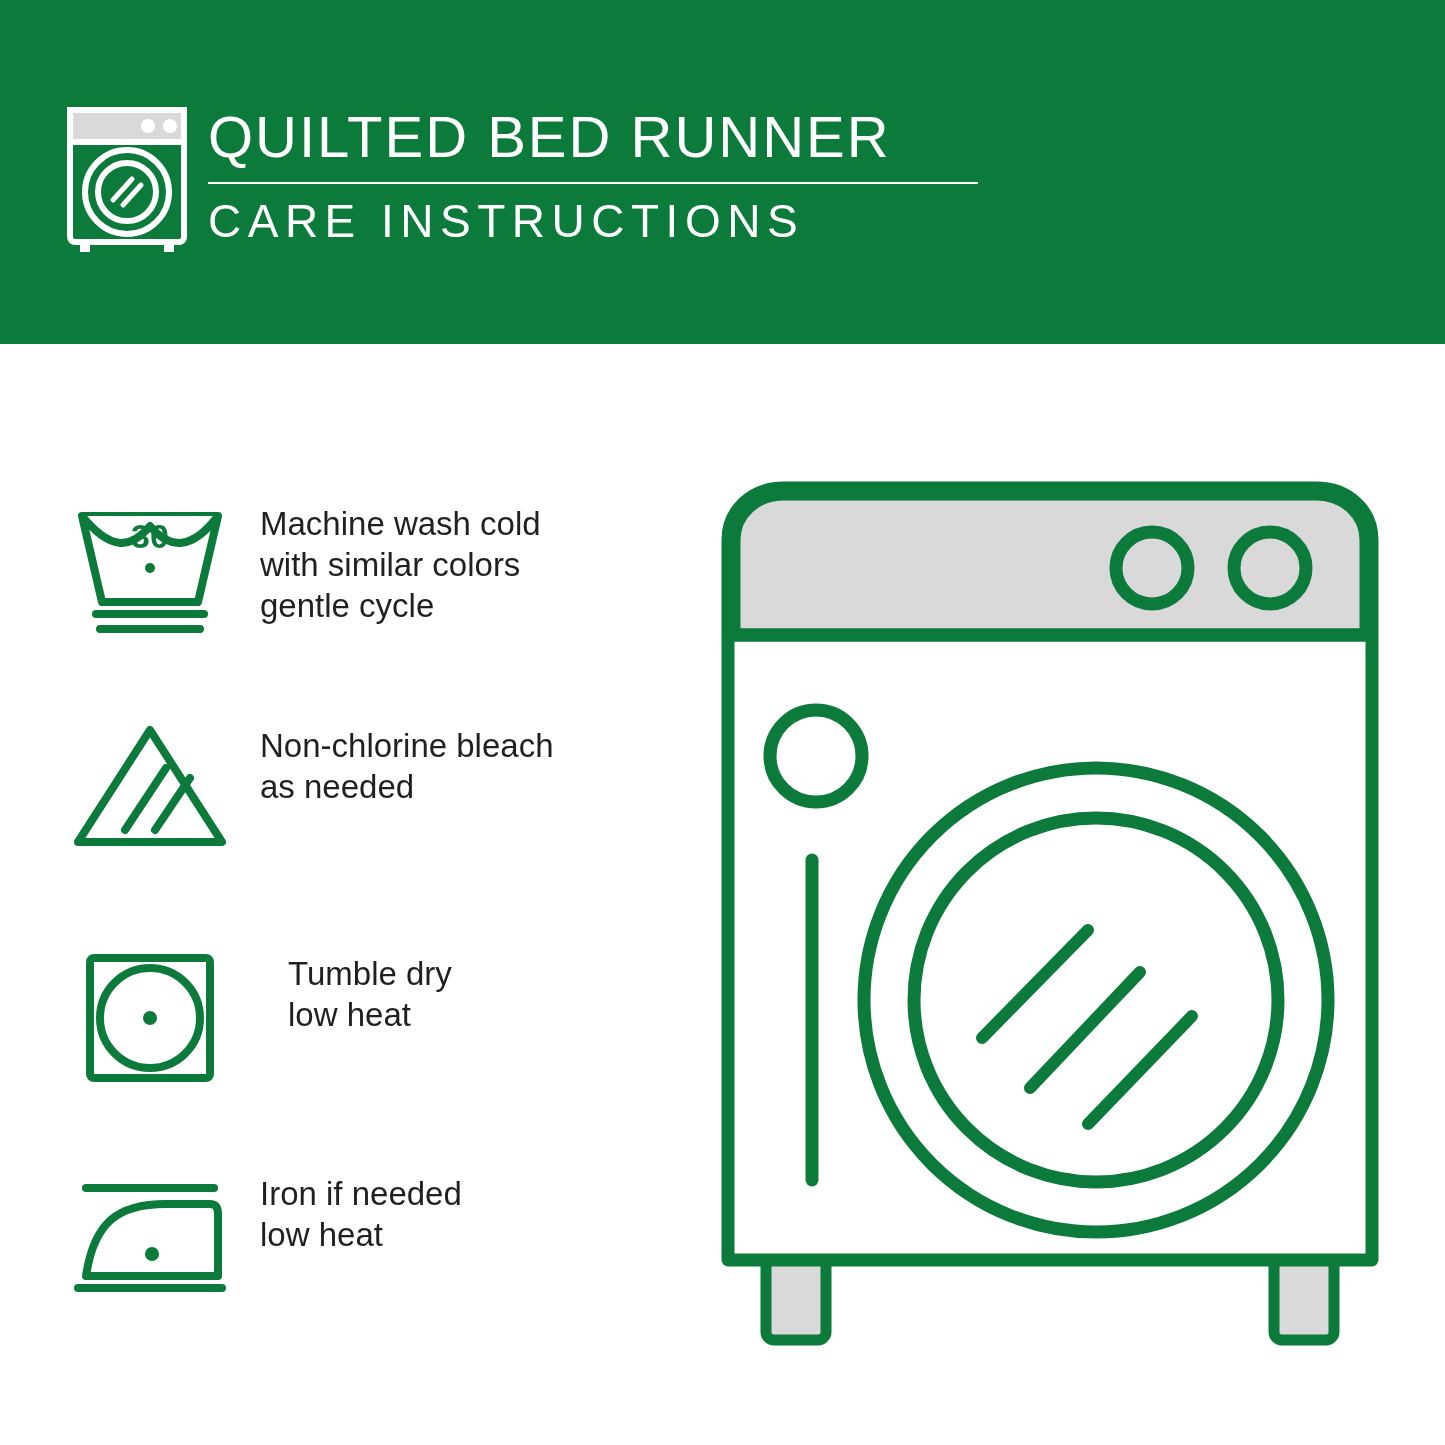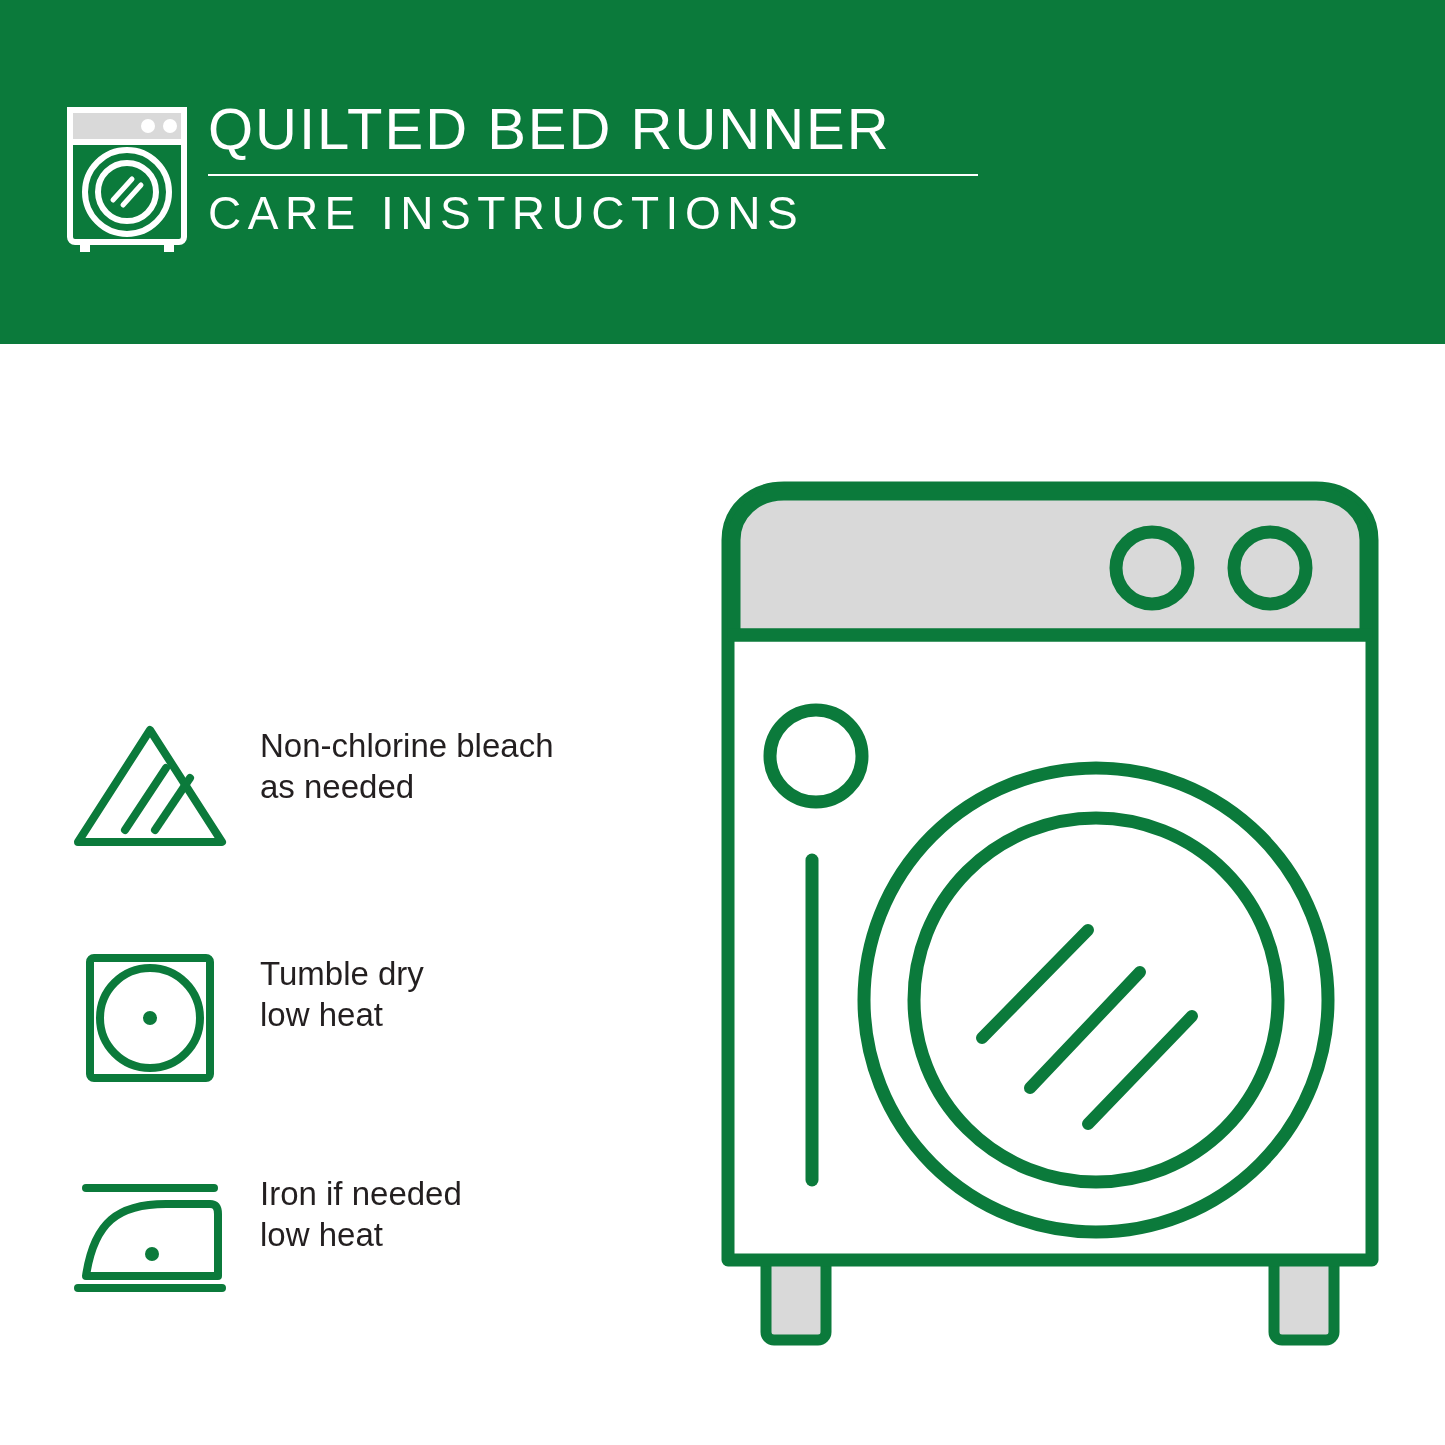--- a/index.html
+++ b/index.html
@@ -43,20 +43,21 @@
     top: 100px;
     width: 800px;
   }
   .title-main {
     color: #ffffff;
     font-size: 58px;
     letter-spacing: 2.0px;
     line-height: 1.0;
     font-weight: 400;
     white-space: nowrap;
+    margin-top: 8px;
   }
   .title-rule {
     width: 770px;
     height: 2px;
     background: #ffffff;
     margin: 16px 0 14px 0;
   }
   .title-sub {
     color: #ffffff;
     font-size: 46px;
@@ -90,21 +91,21 @@
   .care-row .txt {
     margin-left: 30px;
     color: #231f20;
     font-size: 33px;
     line-height: 1.24;
     padding-top: 10px;
     white-space: pre-line;
   }
   #row-wash  { top: 150px; }
   #row-bleach{ top: 372px; }
-  #row-dry   { top: 600px; }
+  #row-dry   { top: 600px; gap: 28px; }
   #row-iron  { top: 820px; }
 
   
   .machine {
     position: absolute;
     left: 700px;
     top: 460px;
     width: 700px;
     height: 900px;
   }
@@ -141,20 +142,35 @@
 
     <div class="header-text">
       <div class="title-main">QUILTED BED RUNNER</div>
       <div class="title-rule"></div>
       <div class="title-sub">CARE INSTRUCTIONS</div>
     </div>
   </div>
 
   <div class="care-list">
 
+    <div class="care-row" id="row-wash">
+      <div class="sym">
+        <svg viewBox="0 0 160 150" width="160" height="150" aria-hidden="true">
+          <path d="M12 22 H148 L128 108 H32 Z" fill="none" stroke="#0b7a3b" stroke-width="8" stroke-linejoin="round"></path>
+          <path d="M12 22 C40 56 60 56 80 32 C100 56 122 56 148 22" fill="#ffffff" stroke="#0b7a3b" stroke-width="8" stroke-linejoin="round"></path>
+          <text x="80" y="54" text-anchor="middle" font-family="Liberation Sans, sans-serif" font-size="34" font-weight="bold" fill="#0b7a3b">30</text>
+          <circle cx="80" cy="74" r="5" fill="#0b7a3b"></circle>
+          <line x1="26" y1="120" x2="134" y2="120" stroke="#0b7a3b" stroke-width="8" stroke-linecap="round"></line>
+          <line x1="30" y1="135" x2="130" y2="135" stroke="#0b7a3b" stroke-width="8" stroke-linecap="round"></line>
+        </svg>
+      </div>
+      <div class="txt">Machine wash cold
+with similar colors
+gentle cycle</div>
+    </div>
 
     <div class="care-row" id="row-bleach">
       <div class="sym">
         <svg viewBox="0 0 160 150" width="160" height="150" aria-hidden="true">
           <path d="M80 14 L152 126 H8 Z" fill="none" stroke="#0b7a3b" stroke-width="8" stroke-linejoin="round"></path>
           <g stroke="#0b7a3b" stroke-width="8" stroke-linecap="round">
             <line x1="55" y1="114" x2="96" y2="52"></line>
             <line x1="85" y1="114" x2="120" y2="62"></line>
           </g>
         </svg>

